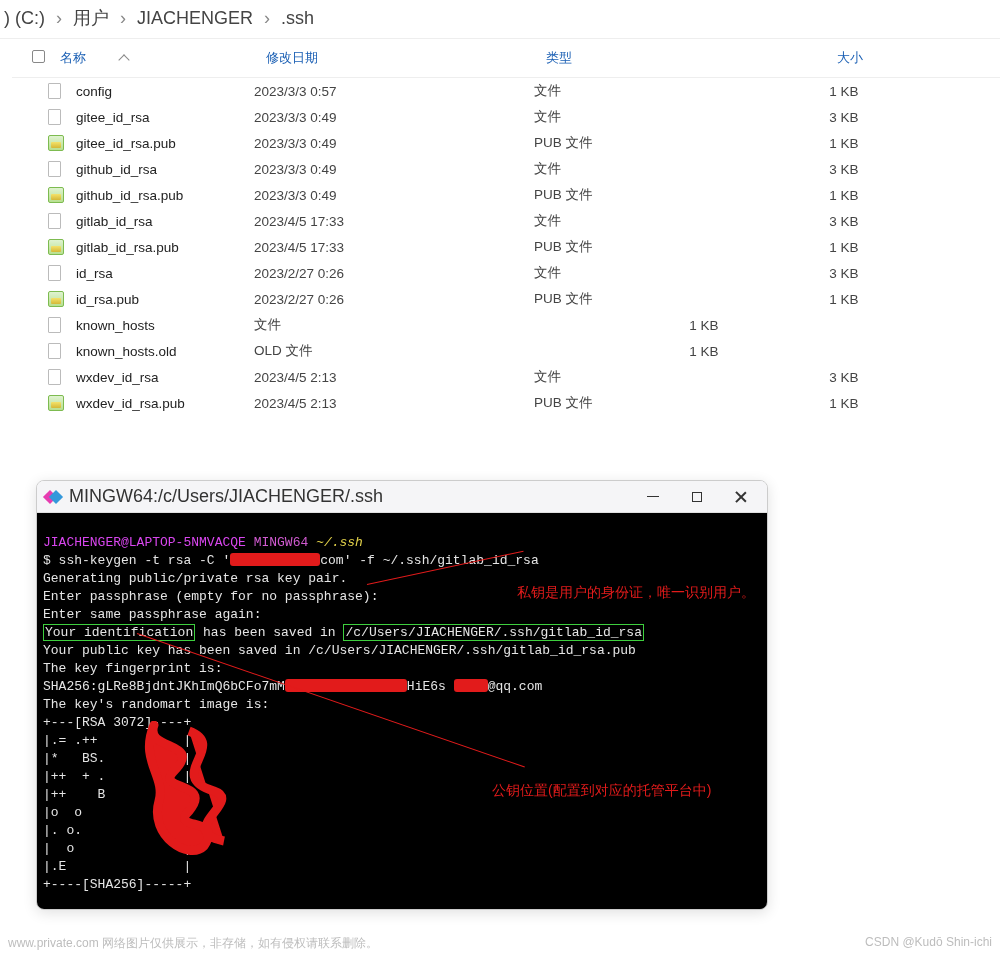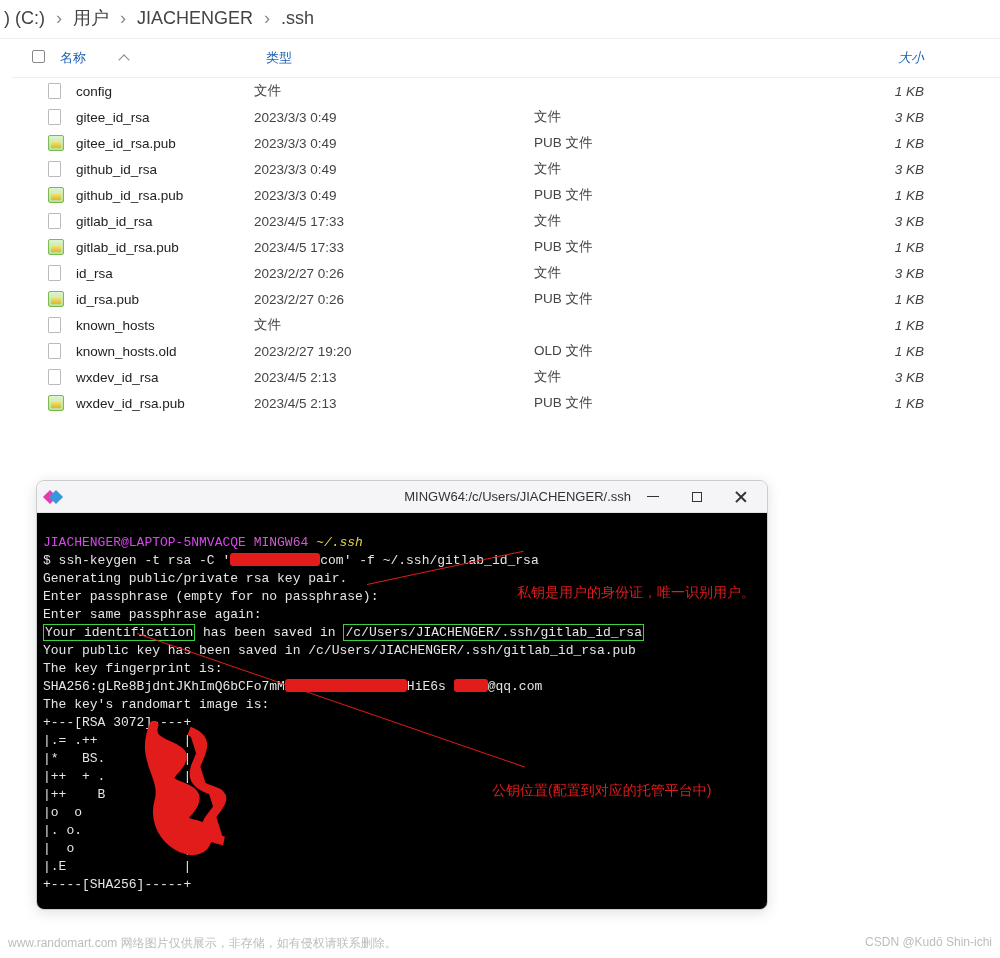--- a/index.html
+++ b/index.html
@@ -33,21 +33,21 @@
     font-size: 13px;
     margin-left: 12px;
   }
   .chk-col { width: 28px; }
   .chk-col .hollow {
     width: 13px; height: 13px; border: 1px solid #888; border-radius: 2px; display: inline-block; background: #fff;
   }
   .name-col { width: 206px; }
   .date-col { width: 280px; }
   .type-col { width: 230px; }
-  .size-col { flex: 1; text-align: right; padding-right: 76px; font-style: italic; }
+  .size-col { flex: 1; text-align: center; padding-right: 76px; }
   .sort-chevron {
     display:inline-block; width:8px; height:8px;
     border-left:1.5px solid #888; border-top:1.5px solid #888;
     transform: rotate(45deg); margin-left: 30px; position: relative; top: 2px;
   }
 
   
   .file-row {
     display: flex;
     align-items: center;
@@ -100,21 +100,21 @@
     gap: 8px;
   }
   .mingw-icon {
     width: 16px; height: 16px; position: relative;
   }
   .mingw-icon::before, .mingw-icon::after {
     content:""; position:absolute; width:10px; height:10px; transform: rotate(45deg);
   }
   .mingw-icon::before { left:0; top:3px; background:#e63cb0; }
   .mingw-icon::after  { left:6px; top:3px; background:#3498db; }
-  .titlebar-title { flex: 1; font-size: 13px; color: #333; text-align: right; }
+  .titlebar-title { flex: 1; font-size: 18px; color: #333; }
   .win-btns { display:flex; gap: 16px; align-items:center; padding-right:6px; }
   .win-btn { width: 28px; height: 22px; display:flex; align-items:center; justify-content:center; cursor:default; }
   .win-min { width:12px; height:1.5px; background:#333; }
   .win-max { width:10px; height:10px; border:1.5px solid #333; }
   .win-close { position:relative; width:12px; height:12px; }
   .win-close::before, .win-close::after {
     content:""; position:absolute; left:5px; top:-1px; width:1.5px; height:14px; background:#333;
   }
   .win-close::before { transform: rotate(45deg); }
   .win-close::after  { transform: rotate(-45deg); }
@@ -177,31 +177,33 @@
   <span class="sep">›</span>
   <span>.ssh</span>
 </div>
 
 <div class="header-row">
   <div class="chk-col"><span class="hollow"></span></div>
   <div class="name-col">
     <span>名称</span>
     <span class="sort-chevron"></span>
   </div>
+  <div class="date-col">修改日期</div>
   <div class="type-col">类型</div>
   <div class="size-col">大小</div>
 </div>
 
 <div id="file-list">
     <div class="file-row">
       <div class="chk-col"></div>
       <div class="icon-col">
         <span class="icon-file"></span>
       </div>
       <div class="name-col" style="width:178px">config</div>
+      <div class="date-col">2023/3/3 0:57</div>
       <div class="type-col">文件</div>
       <div class="size-col">1 KB</div>
     </div>
     <div class="file-row">
       <div class="chk-col"></div>
       <div class="icon-col">
         <span class="icon-file"></span>
       </div>
       <div class="name-col" style="width:178px">gitee_id_rsa</div>
       <div class="date-col">2023/3/3 0:49</div>
@@ -286,21 +288,20 @@
       <div class="name-col" style="width:178px">known_hosts</div>
       <div class="type-col">文件</div>
       <div class="size-col">1 KB</div>
     </div>
     <div class="file-row">
       <div class="chk-col"></div>
       <div class="icon-col">
         <span class="icon-file"></span>
       </div>
       <div class="name-col" style="width:178px">known_hosts.old</div>
-      <div class="date-col">2023/2/27 19:20</div>
       <div class="type-col">OLD 文件</div>
       <div class="size-col">1 KB</div>
     </div>
     <div class="file-row">
       <div class="chk-col"></div>
       <div class="icon-col">
         <span class="icon-file"></span>
       </div>
       <div class="name-col" style="width:178px">wxdev_id_rsa</div>
       <div class="date-col">2023/4/5 2:13</div>
@@ -370,16 +371,16 @@
     
     <div class="annot" style="left:480px; top:42px;">私钥是用户的身份证，唯一识别用户。</div>
     <div class="annot-line" style="left:330px; top:71px; width:160px; transform:rotate(-12deg);"></div>
     <div class="annot" style="left:455px; top:240px;">公钥位置(配置到对应的托管平台中)</div>
     <div class="annot-line" style="left:100px; top:120px; width:410px; transform:rotate(19deg);"></div>
   </div>
 </div>
 
 <div class="footer">
   <span>
-    <span>www.randomart.com</span><span> 网络图片仅供展示，非存储，如有侵权请联系删除。</span>
+    <span>www.private.com</span><span> 网络图片仅供展示，非存储，如有侵权请联系删除。</span>
   </span>
   <span>CSDN @Kudō Shin-ichi</span>
 </div>
 
 </body></html>

